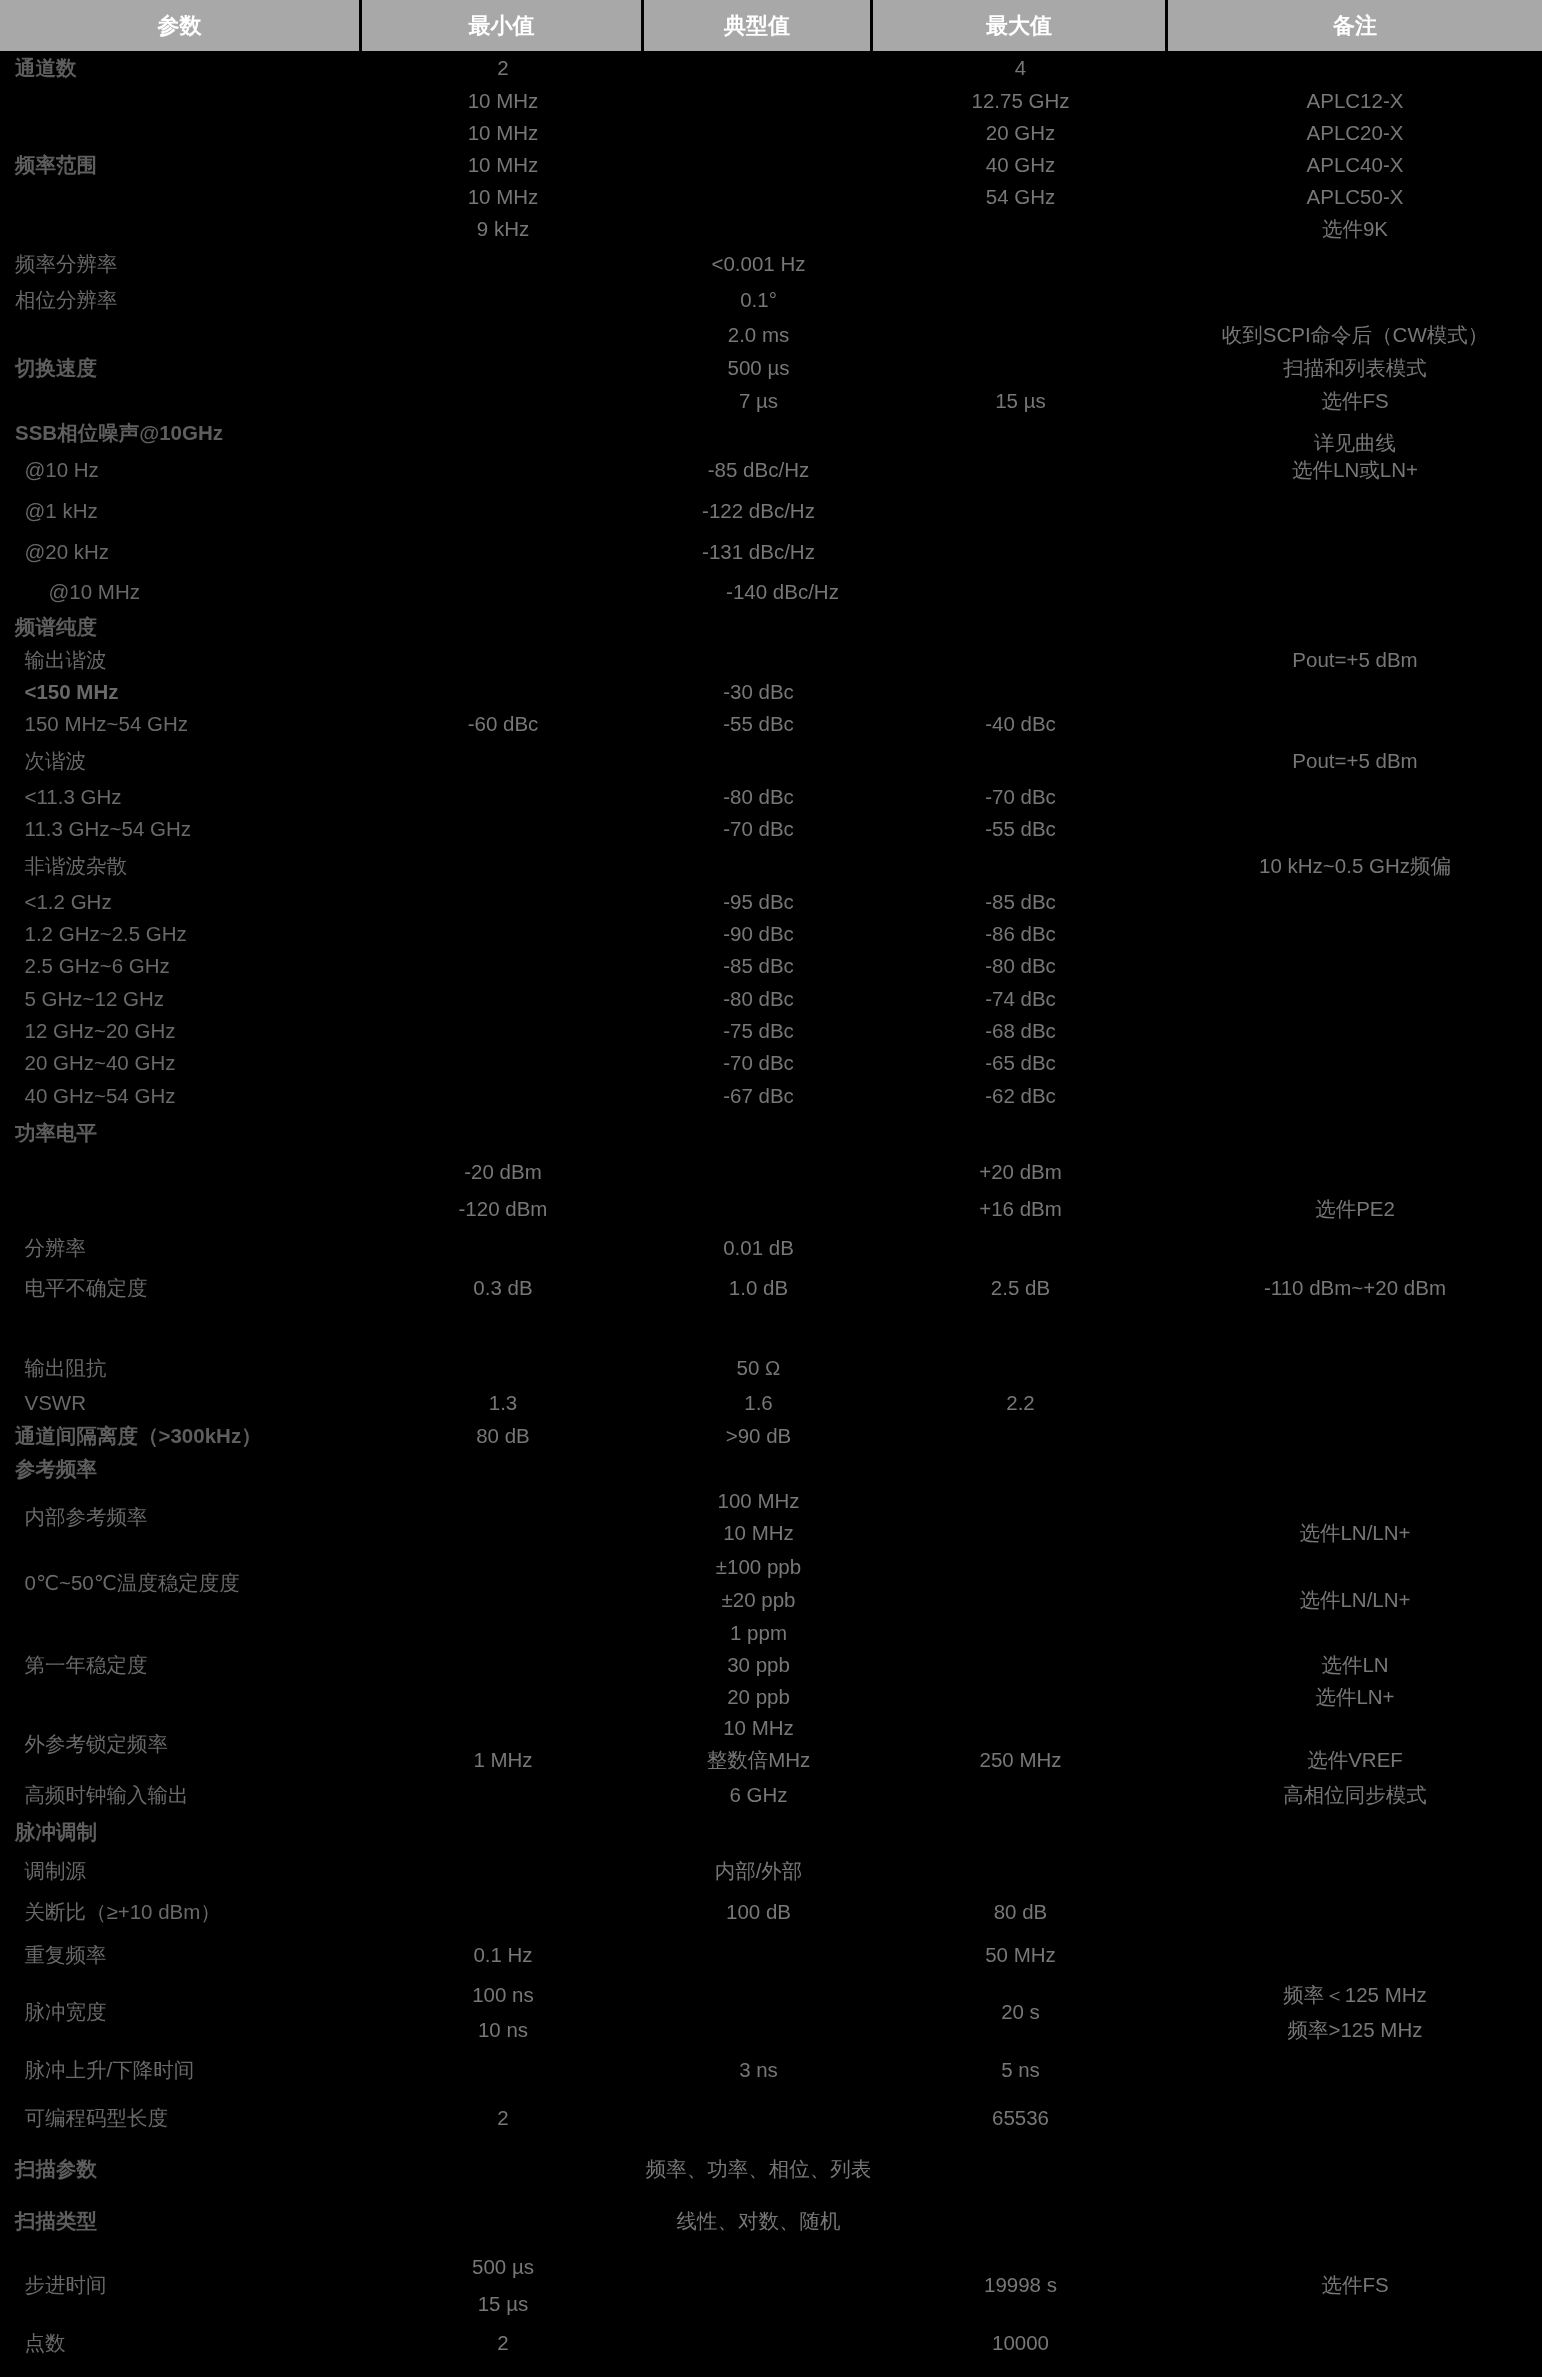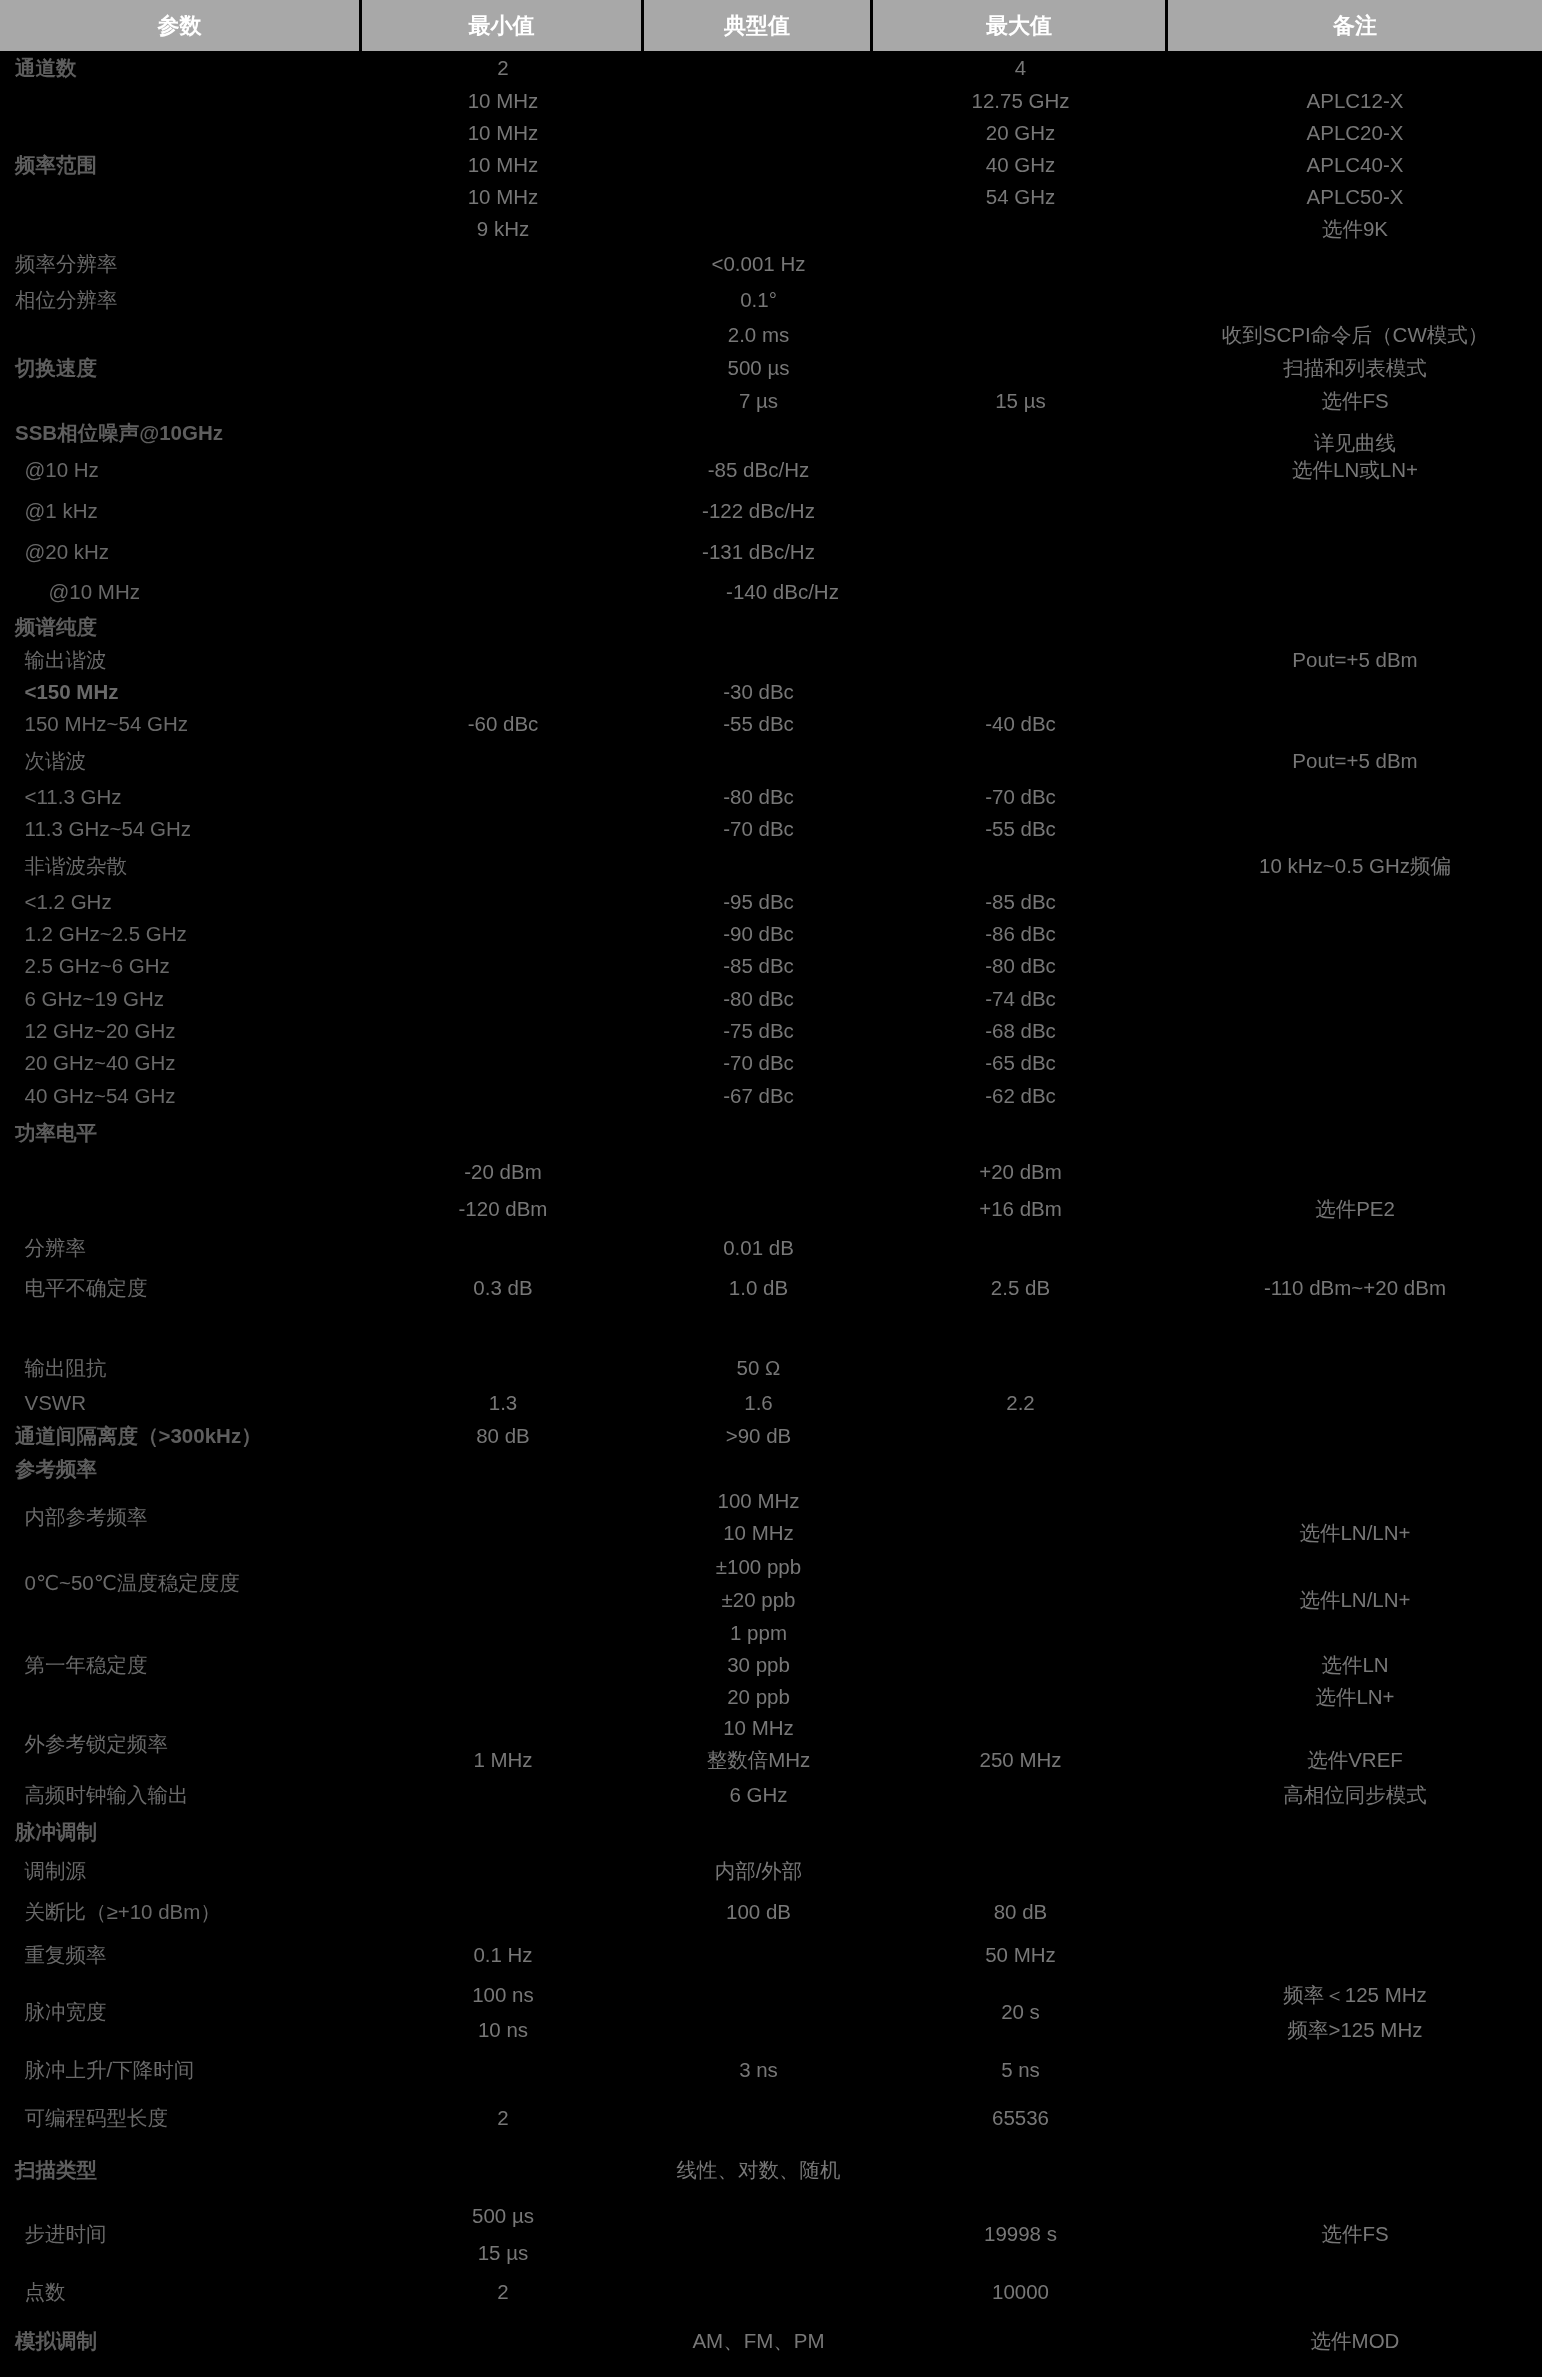--- a/index.html
+++ b/index.html
@@ -156,21 +156,21 @@
       <div class="cell param indent" style="grid-area: 1 / 1 / span 1;">1.2 GHz~2.5 GHz</div>
       <div class="cell" style="grid-area: 1 / 3;">-90 dBc</div>
       <div class="cell" style="grid-area: 1 / 4;">-86 dBc</div>
     </div>
     <div class="row" style="height: 32px; grid-auto-rows: 32px;">
       <div class="cell param indent" style="grid-area: 1 / 1 / span 1;">2.5 GHz~6 GHz</div>
       <div class="cell" style="grid-area: 1 / 3;">-85 dBc</div>
       <div class="cell" style="grid-area: 1 / 4;">-80 dBc</div>
     </div>
     <div class="row" style="height: 33px; grid-auto-rows: 33px;">
-      <div class="cell param indent" style="grid-area: 1 / 1 / span 1;">6 GHz~19 GHz</div>
+      <div class="cell param indent" style="grid-area: 1 / 1 / span 1;">5 GHz~12 GHz</div>
       <div class="cell" style="grid-area: 1 / 3;">-80 dBc</div>
       <div class="cell" style="grid-area: 1 / 4;">-74 dBc</div>
     </div>
     <div class="row" style="height: 32px; grid-auto-rows: 32px;">
       <div class="cell param indent" style="grid-area: 1 / 1 / span 1;">12 GHz~20 GHz</div>
       <div class="cell" style="grid-area: 1 / 3;">-75 dBc</div>
       <div class="cell" style="grid-area: 1 / 4;">-68 dBc</div>
     </div>
     <div class="row" style="height: 32px; grid-auto-rows: 32px;">
       <div class="cell param indent" style="grid-area: 1 / 1 / span 1;">20 GHz~40 GHz</div>
@@ -283,20 +283,24 @@
     <div class="row" style="height: 45px; grid-auto-rows: 45px;">
       <div class="cell param indent" style="grid-area: 1 / 1 / span 1;">脉冲上升/下降时间</div>
       <div class="cell" style="grid-area: 1 / 3;">3 ns</div>
       <div class="cell" style="grid-area: 1 / 4;">5 ns</div>
     </div>
     <div class="row" style="height: 51px; grid-auto-rows: 51px;">
       <div class="cell param indent" style="grid-area: 1 / 1 / span 1;">可编程码型长度</div>
       <div class="cell" style="grid-area: 1 / 2;">2</div>
       <div class="cell" style="grid-area: 1 / 4;">65536</div>
     </div>
+    <div class="row" style="height: 51px; grid-auto-rows: 51px;">
+      <div class="cell param bold" style="grid-area: 1 / 1 / span 1;">扫描参数</div>
+      <div class="cell" style="grid-area: 1 / 3;">频率、功率、相位、列表</div>
+    </div>
     <div class="row" style="height: 54px; grid-auto-rows: 54px;">
       <div class="cell param bold" style="grid-area: 1 / 1 / span 1;">扫描类型</div>
       <div class="cell" style="grid-area: 1 / 3;">线性、对数、随机</div>
     </div>
     <div class="row" style="height: 74px; grid-auto-rows: 37px;">
       <div class="cell param indent" style="grid-area: 1 / 1 / span 2;">步进时间</div>
       <div class="cell" style="grid-area: 1 / 2;">500 µs</div>
       <div class="cell" style="grid-area: 1 / 4 / span 2;">19998 s</div>
       <div class="cell" style="grid-area: 1 / 5 / span 2;">选件FS</div>
       <div class="cell" style="grid-area: 2 / 2;">15 µs</div>

